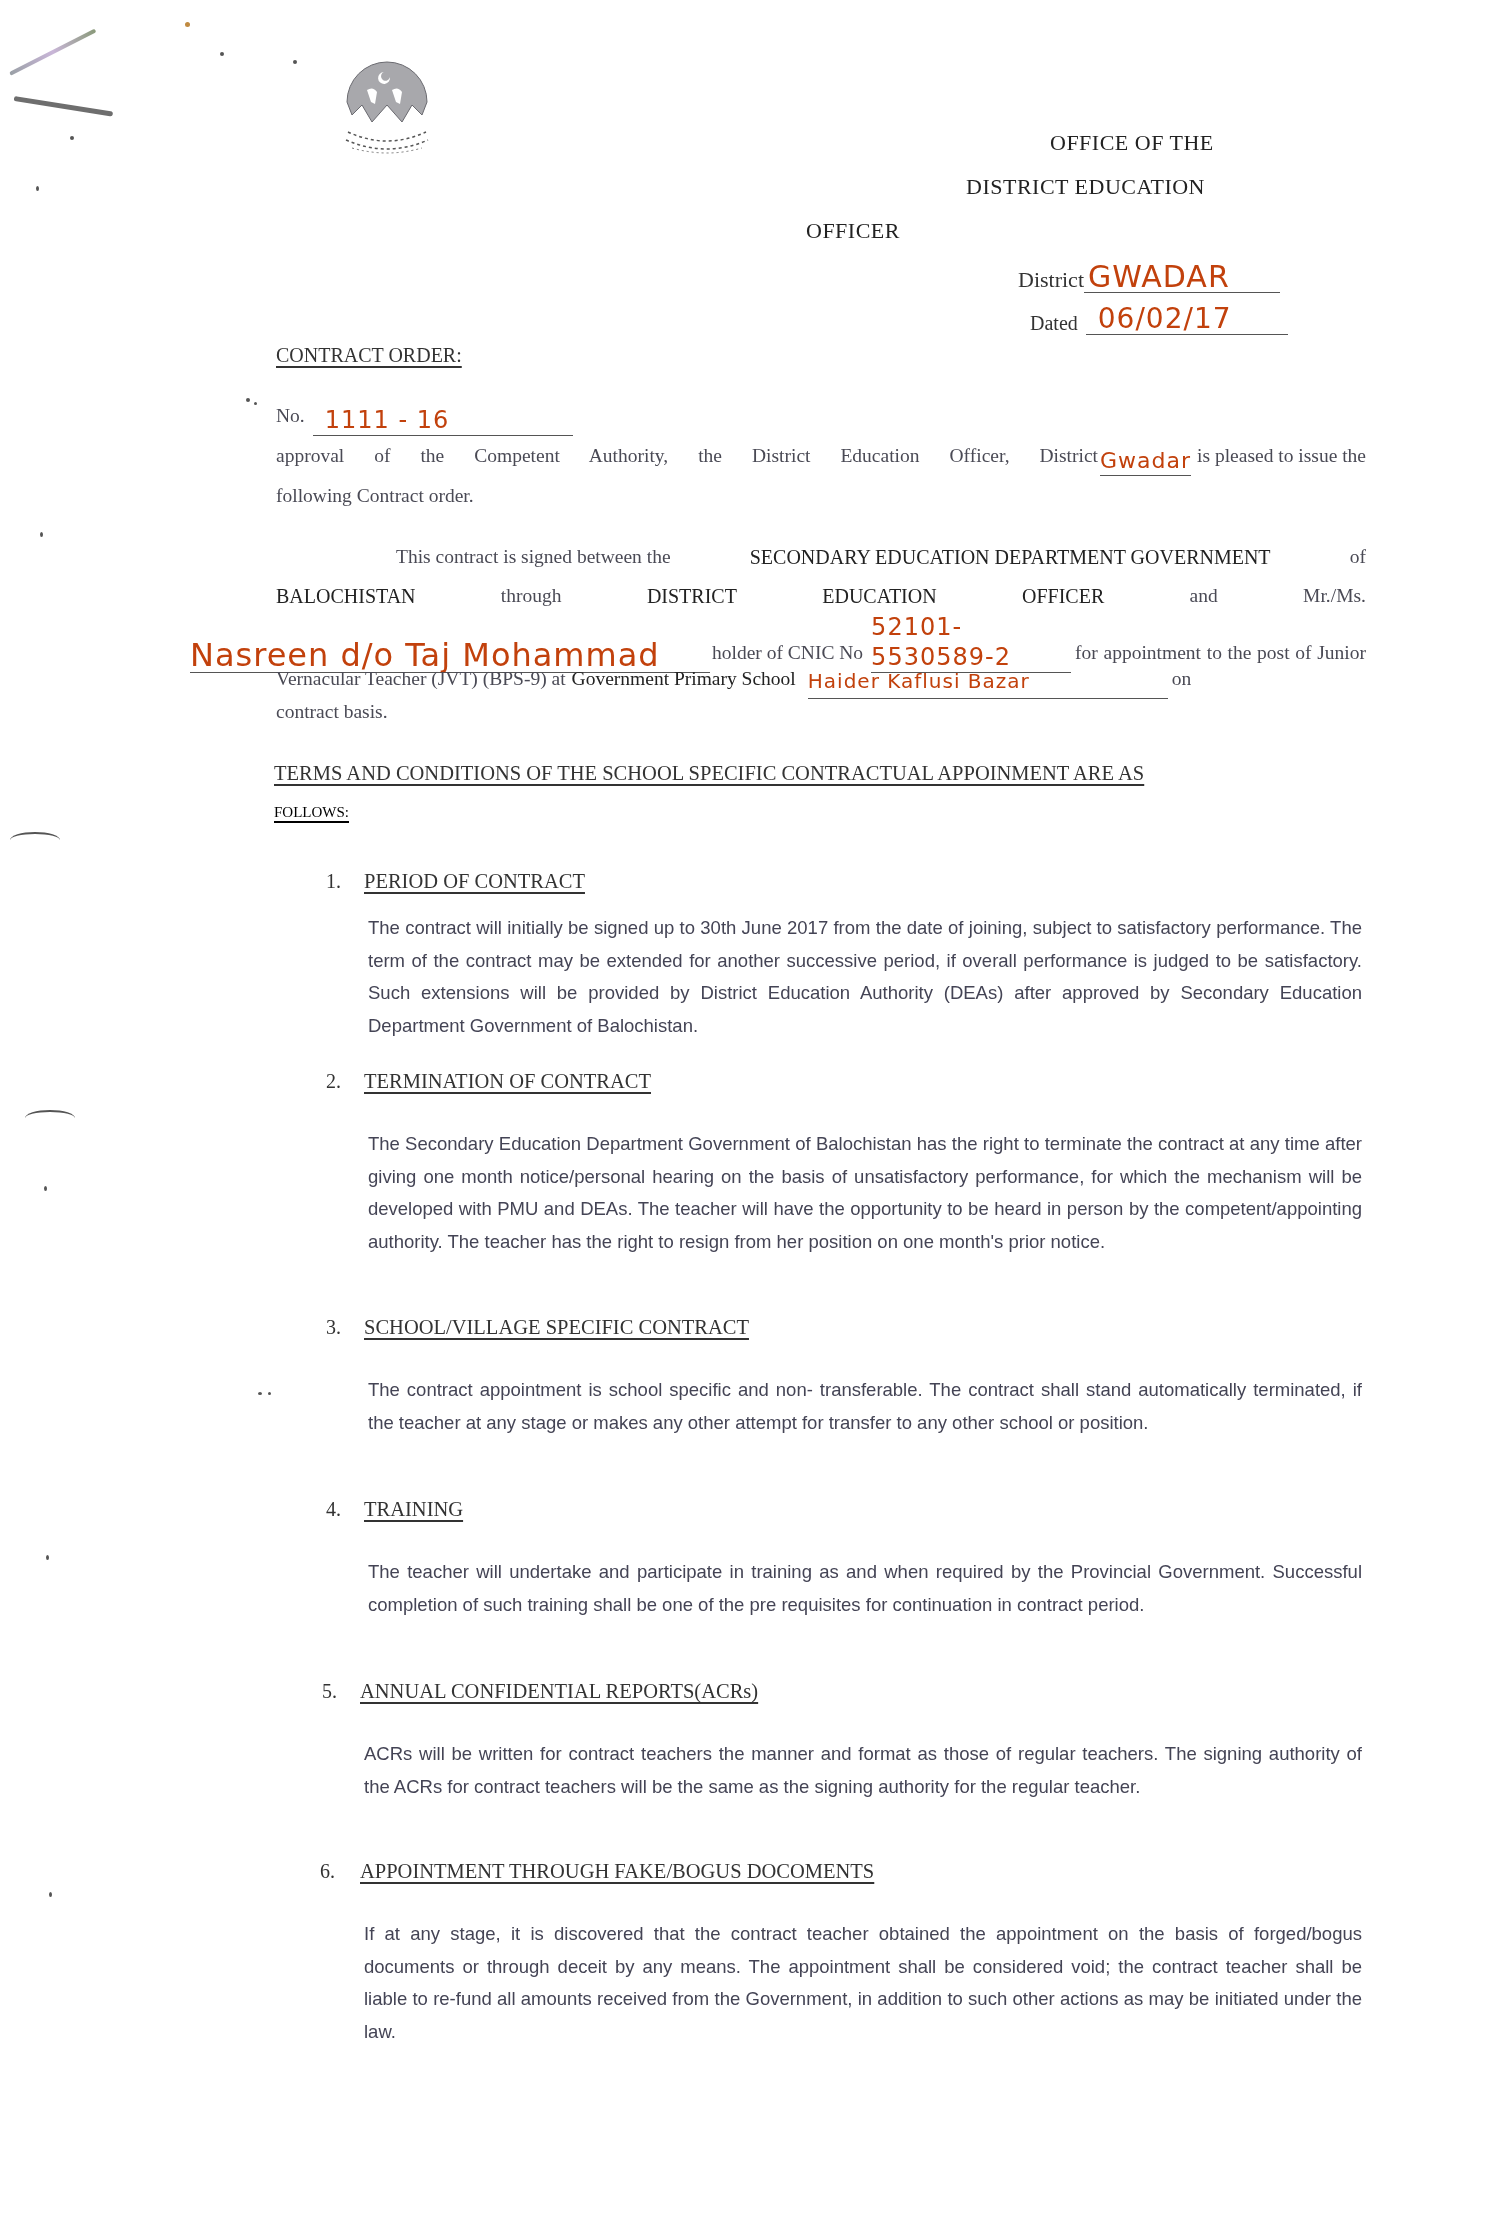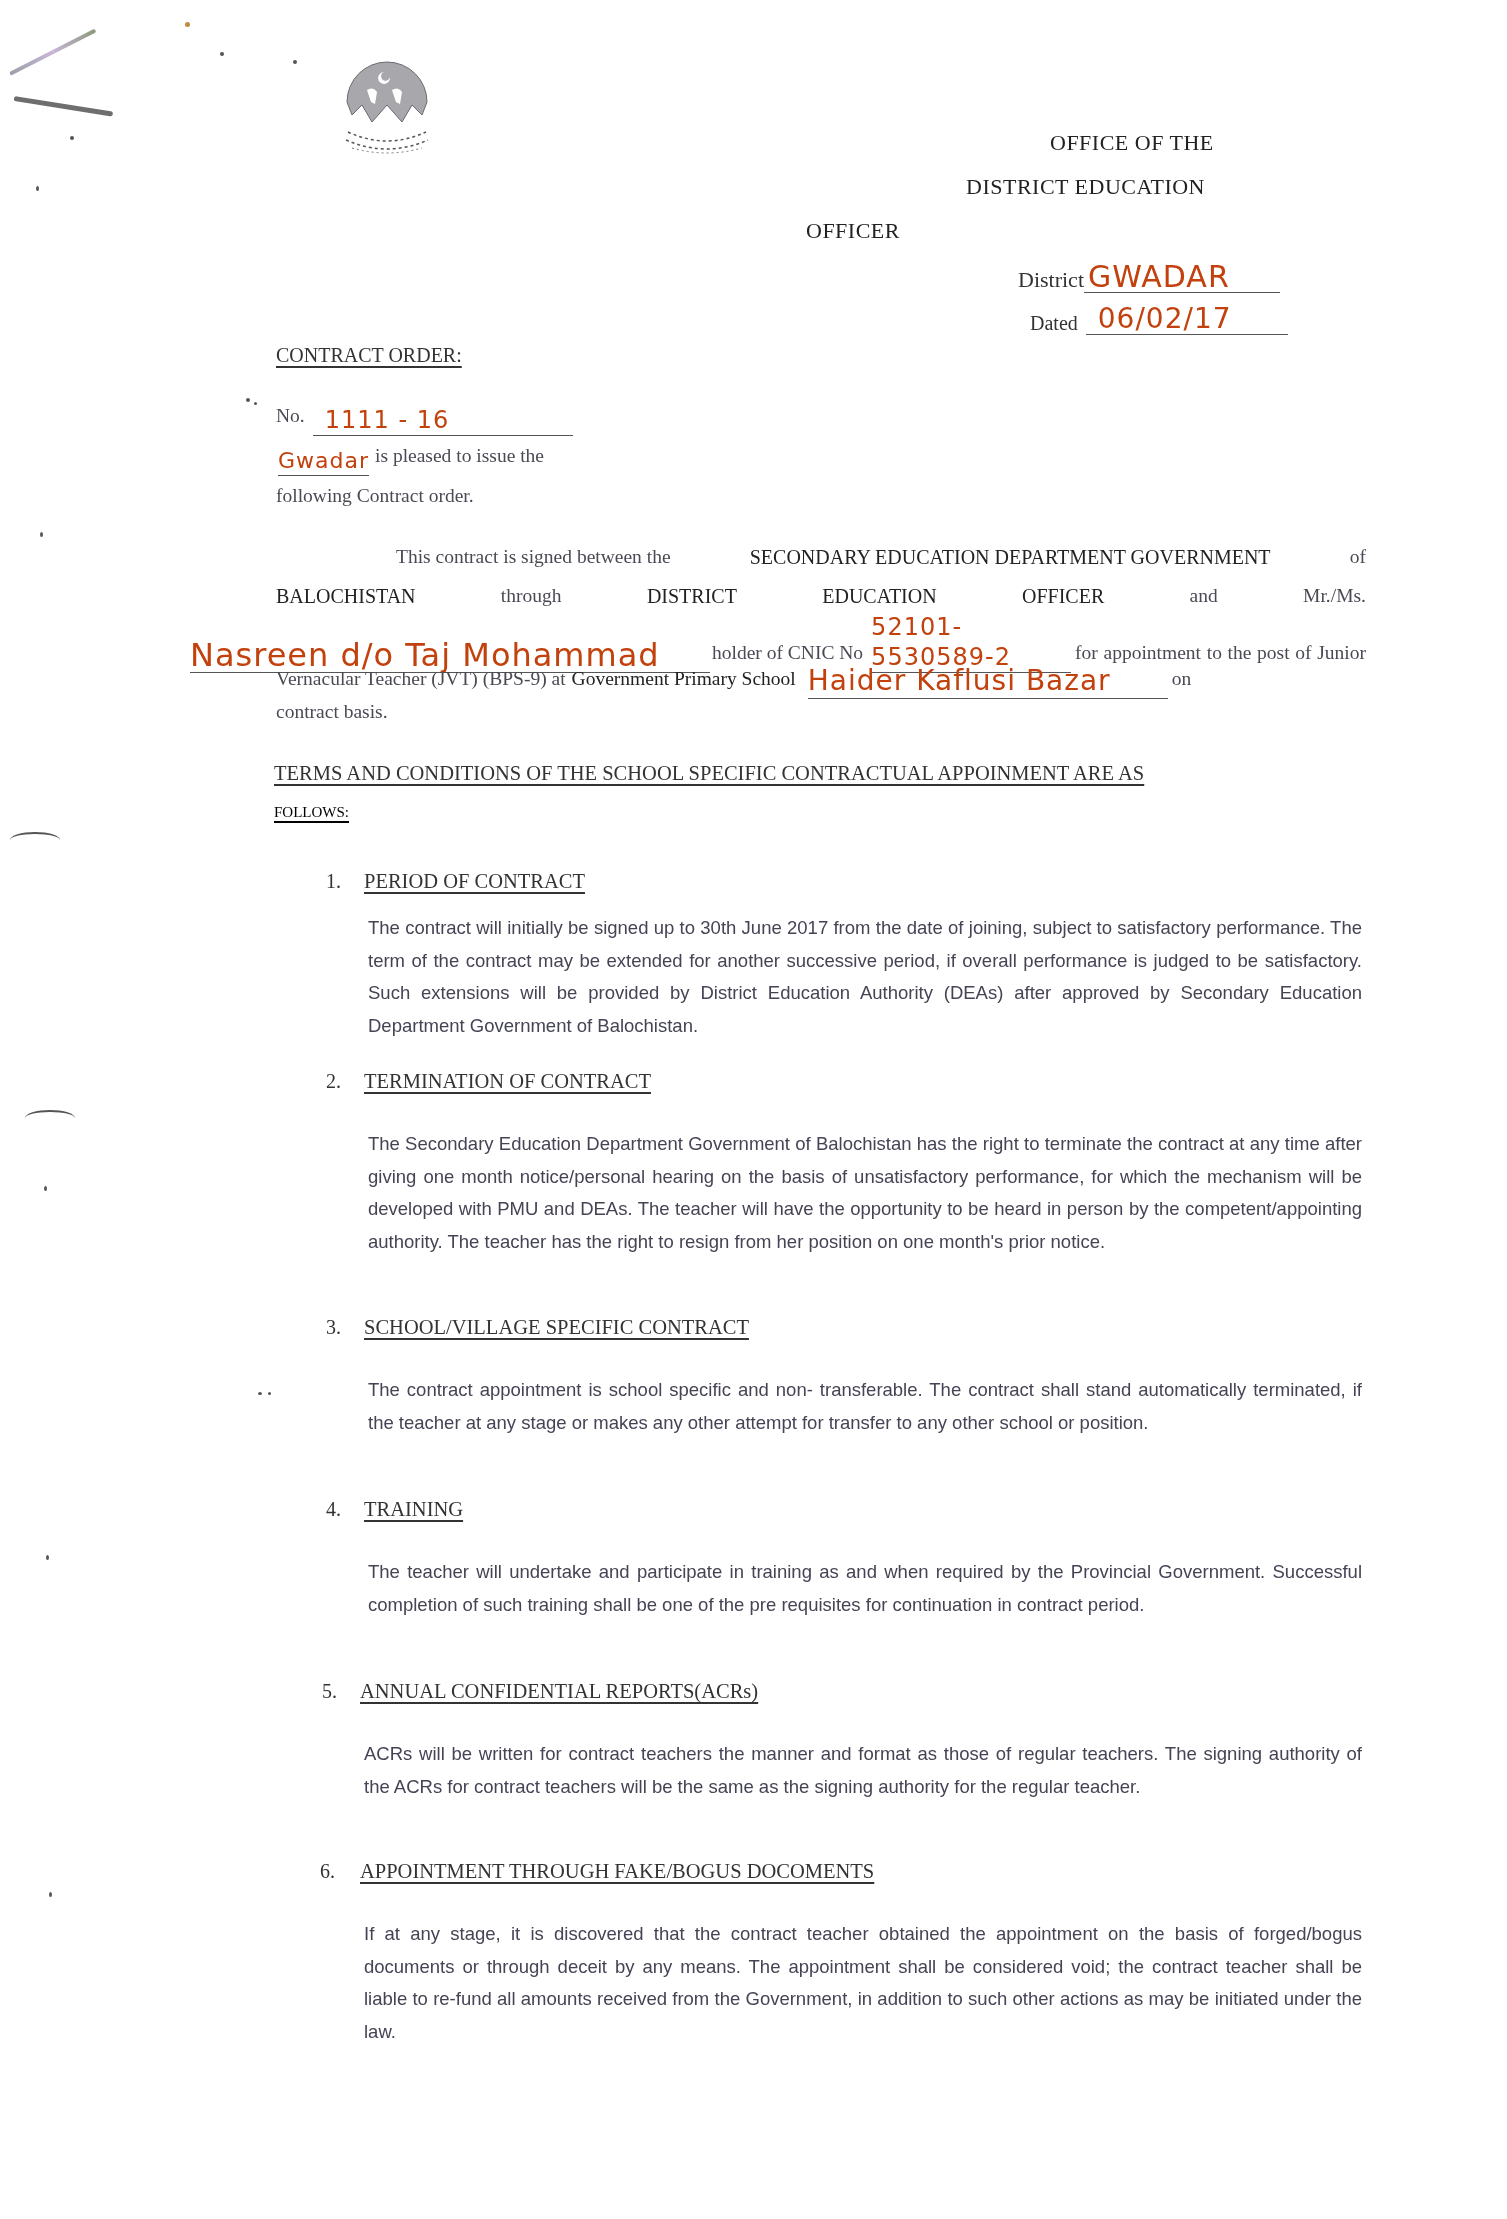--- a/index.html
+++ b/index.html
@@ -76,20 +76,21 @@
 <div class="abs serif heading-u" style="left:276px;top:344px;font-size:20px;color:#333;">CONTRACT ORDER:</div>
 
 <div class="abs dot" style="left:246px;top:398px;width:4px;height:4px;"></div>
 <div class="abs dot" style="left:254px;top:402px;width:3px;height:3px;"></div>
 
 <div class="abs serif body-serif" style="left:276px;top:396px;width:1090px;display:flex;align-items:flex-end;">
   <span>No.</span>
   <span class="hand fill-line" style="width:248px;font-size:24px;line-height:30px;margin-left:8px;padding-left:12px;">1111 - 16</span>
 </div>
 <div class="abs serif body-serif" style="left:276px;top:436px;width:1090px;display:flex;align-items:flex-end;">
+  <span style="flex:1;text-align:justify;text-align-last:justify;">approval of the Competent Authority, the District Education Officer, District</span>
   <span class="hand fill-line" style="font-size:22px;line-height:28px;margin:0 6px 0 2px;">Gwadar</span>
   <span>is pleased to issue the</span>
 </div>
 <div class="abs serif body-serif" style="left:276px;top:476px;">following Contract order.</div>
 
 <div class="abs serif body-serif" style="left:396px;top:537px;width:970px;display:flex;justify-content:space-between;align-items:flex-end;">
   <span>This contract is signed between the</span>
   <span class="caps">SECONDARY EDUCATION DEPARTMENT GOVERNMENT</span>
   <span>of</span>
 </div>
@@ -104,21 +105,21 @@
 </div>
 <div class="abs serif body-serif" style="left:190px;top:612px;width:1176px;display:flex;align-items:flex-end;">
   <span class="hand fill-line" style="width:520px;font-size:32px;line-height:34px;">Nasreen d/o Taj Mohammad</span>
   <span style="margin-left:2px;">holder of CNIC No</span>
   <span class="hand fill-line" style="width:200px;font-size:24px;line-height:30px;margin:0 4px 0 8px;">52101-5530589-2</span>
   <span style="flex:1;text-align:justify;text-align-last:justify;">for appointment to the post of Junior</span>
 </div>
 <div class="abs serif body-serif" style="left:276px;top:652px;width:1090px;display:flex;align-items:flex-end;">
   <span>Vernacular Teacher (JVT) (BPS-9) at</span>
   <span class="caps" style="margin-left:6px;font-size:19.5px;">Government Primary School</span>
-  <span class="hand fill-line" style="width:360px;font-size:28px;line-height:34px;margin:12px 4px 0 12px;">Haider Kaflusi Bazar</span>
+  <span class="hand fill-line" style="width:360px;font-size:20px;line-height:34px;margin:12px 4px 0 12px;">Haider Kaflusi Bazar</span>
   <span>on</span>
 </div>
 <div class="abs serif body-serif" style="left:276px;top:692px;">contract basis.</div>
 
 <div class="abs serif heading-u" style="left:274px;top:762px;font-size:20.5px;color:#333;">TERMS AND CONDITIONS OF THE SCHOOL SPECIFIC CONTRACTUAL APPOINMENT ARE AS</div>
 <div class="abs serif heading-u" style="left:274px;top:804px;font-size:15px;color:#000000;">FOLLOWS:</div>
 
 <div class="abs serif section-num" style="left:326px;top:870px;">1.</div>
 <div class="abs serif section-title heading-u" style="left:364px;top:870px;">PERIOD OF CONTRACT</div>
 <div class="abs sans section-body" style="left:368px;top:912px;width:994px;">The contract will initially be signed up to 30th June 2017 from the date of joining, subject to satisfactory performance. The term of the contract may be extended for another successive period, if overall performance is judged to be satisfactory. Such extensions will be provided by District Education Authority (DEAs) after approved by Secondary Education Department Government of Balochistan.</div>

